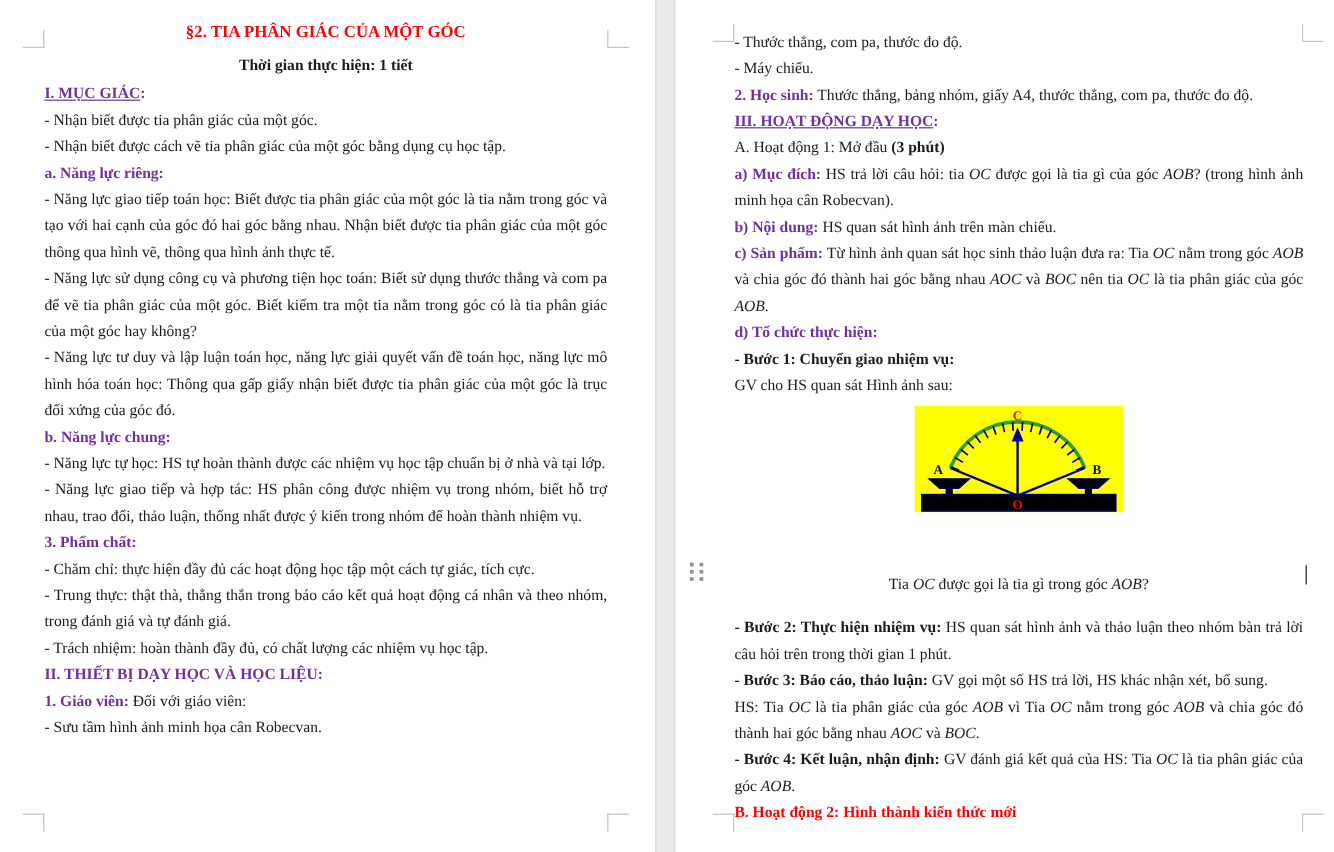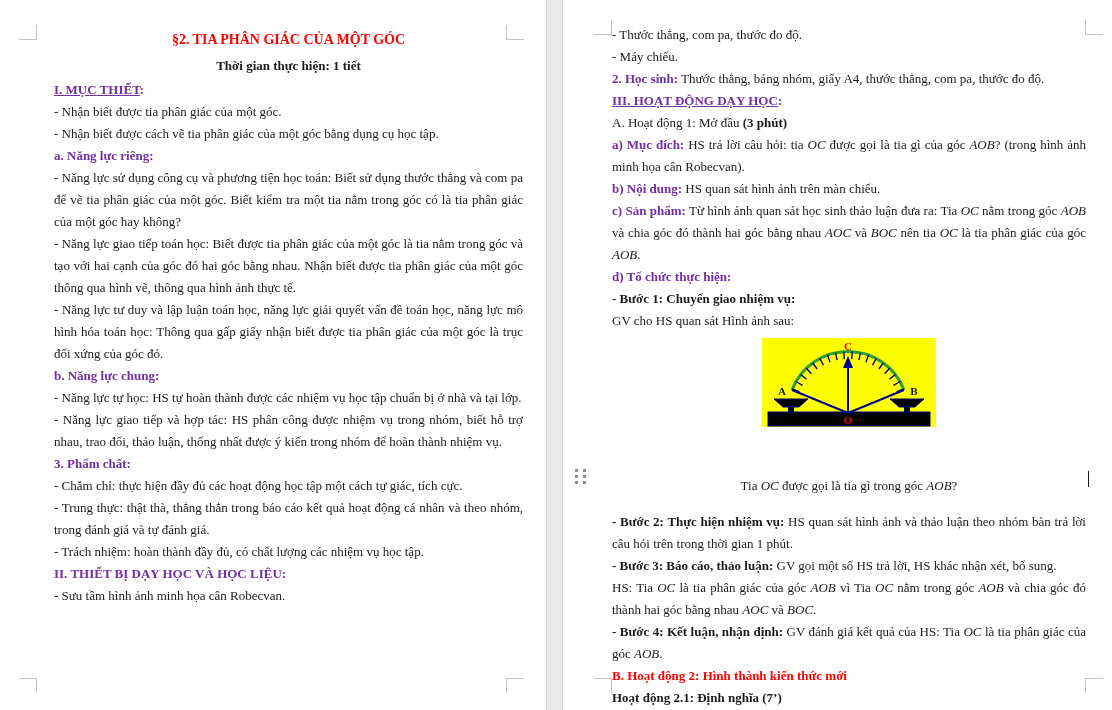--- a/index.html
+++ b/index.html
@@ -4,21 +4,21 @@
 <style>
   html,body{margin:0;padding:0;background:#ffffff;}
   .canvas{position:relative;width:1112px;height:710px;overflow:hidden;background:#ffffff;
           font-family:"Liberation Serif","DejaVu Serif",serif;color:#1a1a1a;}
   .page{position:absolute;top:0;height:710px;background:#ffffff;}
   #page-left{left:0;width:546px;}
   #page-right{left:563px;width:655px;}
   .gutter{position:absolute;left:546px;top:0;width:17px;height:710px;background:#eaeaea;
           border-left:1px solid #d6d6d6;border-right:1px solid #d6d6d6;box-sizing:border-box;}
   .content{position:absolute;}
-  #content-left{left:37px;top:27px;width:469px;margin-left:17px;}
+  #content-left{left:37px;top:15px;width:469px;}
   #content-right{left:49px;top:24px;width:474px;}
   .para{font-size:13px;line-height:22px;margin:0;text-align:justify;}
   .align-center{text-align:center;margin-top:44px;}
   .para-title{font-size:14px;line-height:26px;text-align:center;}
   .para-subtitle{line-height:26px;text-align:center;}
   .run-b{font-weight:bold;}
   .run-bp{font-weight:bold;color:#7030a0;}
   .run-bpu{font-weight:bold;color:#7030a0;text-decoration:underline;}
   .run-br{font-weight:bold;color:#ff0000;}
   .run-i{font-style:italic;}
@@ -44,35 +44,36 @@
 <div class="canvas">
 
   <div class="page" id="page-left">
     <div class="mark tl" style="left:19px;top:25px;"></div>
     <div class="mark tr" style="left:506px;top:25px;"></div>
     <div class="mark bl" style="left:19px;top:678px;"></div>
     <div class="mark br" style="left:506px;top:678px;"></div>
     <div class="content" id="content-left">
         <div class="para para-title"><span class="run-br">§2. TIA PHÂN GIÁC CỦA MỘT GÓC</span></div>
         <div class="para para-subtitle"><span class="run-b">Thời gian thực hiện: 1 tiết</span></div>
-        <div class="para"><span class="run-bpu">I. MỤC THIẾT</span><span class="run-bp">:</span></div>
+        <div class="para"><span class="run-bpu">I. MỤC GIÁC</span><span class="run-bp">:</span></div>
         <div class="para"><span>- Nhận biết được tia phân giác của một góc.</span></div>
         <div class="para"><span>- Nhận biết được cách vẽ tia phân giác của một góc bằng dụng cụ học tập.</span></div>
         <div class="para"><span class="run-bp">a. Năng lực riêng:</span></div>
+        <div class="para"><span>- Năng lực giao tiếp toán học: Biết được tia phân giác của một góc là tia nằm trong góc và tạo với hai cạnh của góc đó hai góc bằng nhau. Nhận biết được tia phân giác của một góc thông qua hình vẽ, thông qua hình ảnh thực tế.</span></div>
         <div class="para"><span>- Năng lực sử dụng công cụ và phương tiện học toán: Biết sử dụng thước thẳng và com pa để vẽ tia phân giác của một góc. Biết kiểm tra một tia nằm trong góc có là tia phân giác của một góc hay không?</span></div>
-        <div class="para"><span>- Năng lực giao tiếp toán học: Biết được tia phân giác của một góc là tia nằm trong góc và tạo với hai cạnh của góc đó hai góc bằng nhau. Nhận biết được tia phân giác của một góc thông qua hình vẽ, thông qua hình ảnh thực tế.</span></div>
         <div class="para"><span>- Năng lực tư duy và lập luận toán học, năng lực giải quyết vấn đề toán học, năng lực mô hình hóa toán học: Thông qua gấp giấy nhận biết được tia phân giác của một góc là trục đối xứng của góc đó.</span></div>
         <div class="para"><span class="run-bp">b. Năng lực chung:</span></div>
         <div class="para"><span>- Năng lực tự học: HS tự hoàn thành được các nhiệm vụ học tập chuẩn bị ở nhà và tại lớp.</span></div>
         <div class="para"><span>- Năng lực giao tiếp và hợp tác: HS phân công được nhiệm vụ trong nhóm, biết hỗ trợ nhau, trao đổi, thảo luận, thống nhất được ý kiến trong nhóm để hoàn thành nhiệm vụ.</span></div>
         <div class="para"><span class="run-bp">3. Phẩm chất:</span></div>
         <div class="para"><span>- Chăm chỉ: thực hiện đầy đủ các hoạt động học tập một cách tự giác, tích cực.</span></div>
         <div class="para"><span>- Trung thực: thật thà, thẳng thắn trong báo cáo kết quả hoạt động cá nhân và theo nhóm, trong đánh giá và tự đánh giá.</span></div>
         <div class="para"><span>- Trách nhiệm: hoàn thành đầy đủ, có chất lượng các nhiệm vụ học tập.</span></div>
         <div class="para"><span class="run-bp">II. THIẾT BỊ DẠY HỌC VÀ HỌC LIỆU:</span></div>
+        <div class="para"><span class="run-bp">1. Giáo viên:</span><span> Đối với giáo viên:</span></div>
         <div class="para"><span>- Sưu tầm hình ảnh minh họa cân Robecvan.</span></div>
       </div>
   </div>
 
   <div class="gutter"></div>
 
   <div class="page" id="page-right">
     <div class="mark tl" style="left:31px;top:20px;"></div>
     <div class="mark tr" style="left:522px;top:20px;"></div>
     <div class="mark bl" style="left:31px;top:678px;"></div>
@@ -139,21 +140,20 @@
         </svg>
       </div>
 
       <div id="rp-after">
           <div class="para align-center caption"><span>Tia </span><span class="run-i">OC</span><span> được gọi là tia gì trong góc </span><span class="run-i">AOB</span><span>?</span></div>
           <div class="para"><span class="run-b">- Bước 2: Thực hiện nhiệm vụ:</span><span> HS quan sát hình ảnh và thảo luận theo nhóm bàn trả lời câu hỏi trên trong thời gian 1 phút.</span></div>
           <div class="para"><span class="run-b">- Bước 3: Báo cáo, thảo luận:</span><span> GV gọi một số HS trả lời, HS khác nhận xét, bổ sung.</span></div>
           <div class="para"><span>HS: Tia </span><span class="run-i">OC</span><span> là tia phân giác của góc </span><span class="run-i">AOB</span><span> vì Tia </span><span class="run-i">OC</span><span> nằm trong góc </span><span class="run-i">AOB</span><span> và chia góc đó thành hai góc bằng nhau </span><span class="run-i">AOC</span><span> và </span><span class="run-i">BOC</span><span>.</span></div>
           <div class="para"><span class="run-b">- Bước 4: Kết luận, nhận định:</span><span> GV đánh giá kết quả của HS: Tia </span><span class="run-i">OC</span><span> là tia phân giác của góc </span><span class="run-i">AOB</span><span>.</span></div>
           <div class="para"><span class="run-br">B. Hoạt động 2: Hình thành kiến thức mới</span></div>
-          <div class="para"><span class="run-b">Hoạt động 2.1: Định nghĩa (7’)</span></div>
         </div>
     </div>
   </div>
 
   <div class="drag-handle">
     <span></span>
       <span></span>
       <span></span>
       <span></span>
       <span></span>

